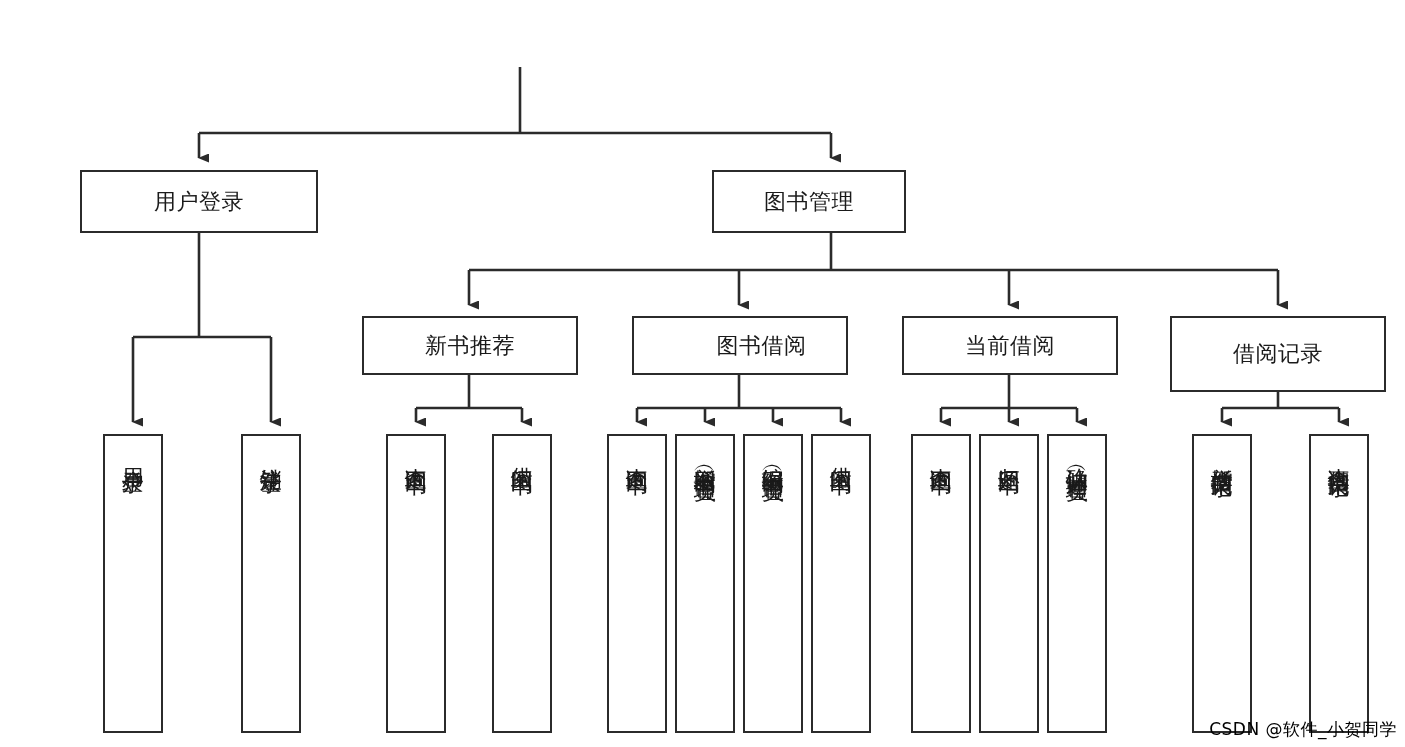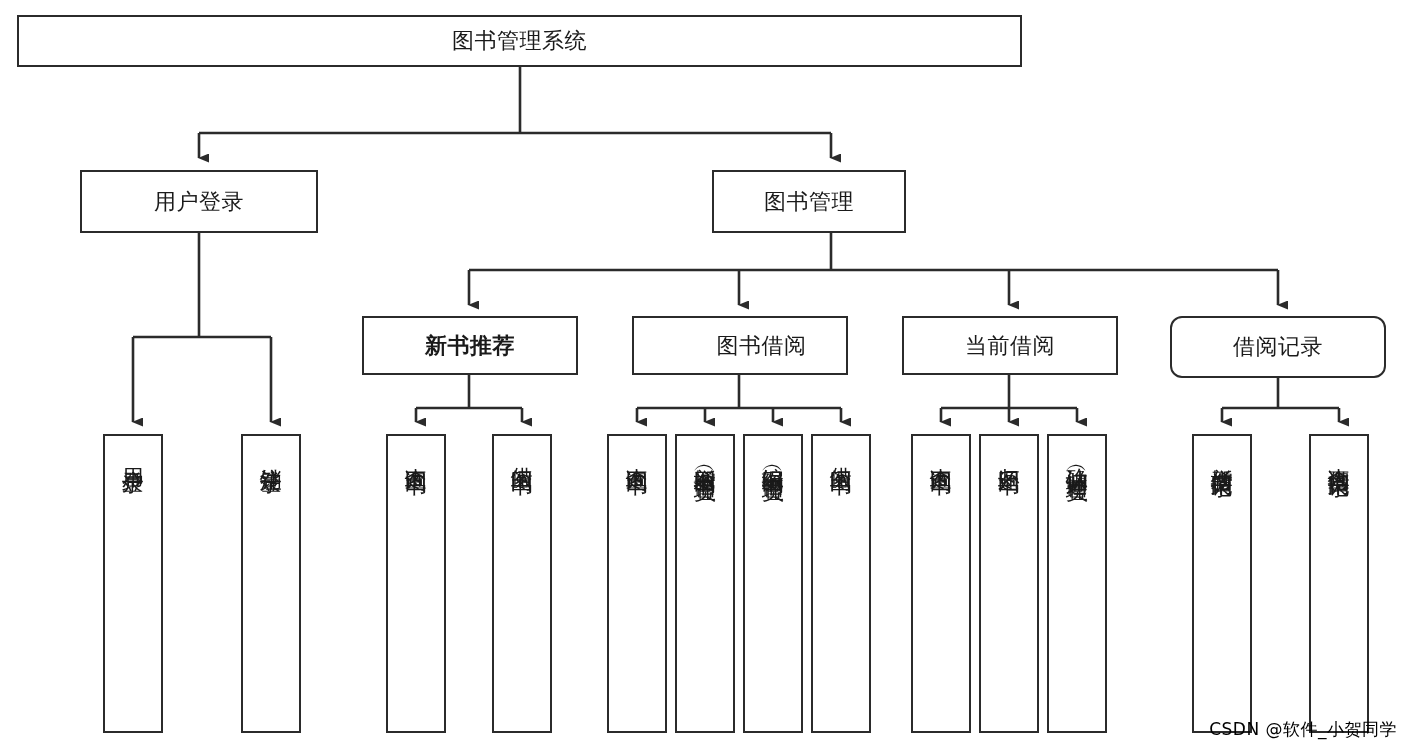--- a/index.html
+++ b/index.html
@@ -117,41 +117,38 @@
       <path d="M 1009 408 L 1009 422" marker-end="url(#arrowhead)"></path>
       <path d="M 1077 408 L 1077 422" marker-end="url(#arrowhead)"></path>
 
       <path d="M 1278 375 L 1278 408"></path>
       <path d="M 1222 408 L 1339 408"></path>
       <path d="M 1222 408 L 1222 422" marker-end="url(#arrowhead)"></path>
       <path d="M 1339 408 L 1339 422" marker-end="url(#arrowhead)"></path>
     </g>
   </svg>
 
-  <div class="node root horiz" style="left:17px; top:15px; width:1005px; height:52px;">
-    <span class="label">图书管理系统</span>
-  </div>
 
   <div class="node horiz" style="left:80px; top:170px; width:238px; height:63px;">
     <span class="label">用户登录</span>
   </div>
   <div class="node horiz" style="left:712px; top:170px; width:194px; height:63px;">
     <span class="label">图书管理</span>
   </div>
 
-  <div class="node horiz" style="left:362px; top:316px; width:216px; height:59px;font-weight:bold;">
+  <div class="node horiz" style="left:362px; top:316px; width:216px; height:59px;">
     <span class="label">新书推荐</span>
   </div>
   <div class="node horiz" style="left:632px; top:316px; width:216px; height:59px;padding-left:43px;">
     <span class="label">图书借阅</span>
   </div>
   <div class="node horiz" style="left:902px; top:316px; width:216px; height:59px;">
     <span class="label">当前借阅</span>
   </div>
-  <div class="node horiz" style="left:1170px; top:316px; width:216px; height:62px;border-radius:12px;">
+  <div class="node horiz" style="left:1170px; top:316px; width:216px; height:76px;">
     <span class="label">借阅记录</span>
   </div>
 
   <div class="node vert" style="left:103px; top:434px; width:60px; height:299px;">
     <span class="label">用户登录</span>
   </div>
   <div class="node vert" style="left:241px; top:434px; width:60px; height:299px;">
     <span class="label">注销登录</span>
   </div>
 

